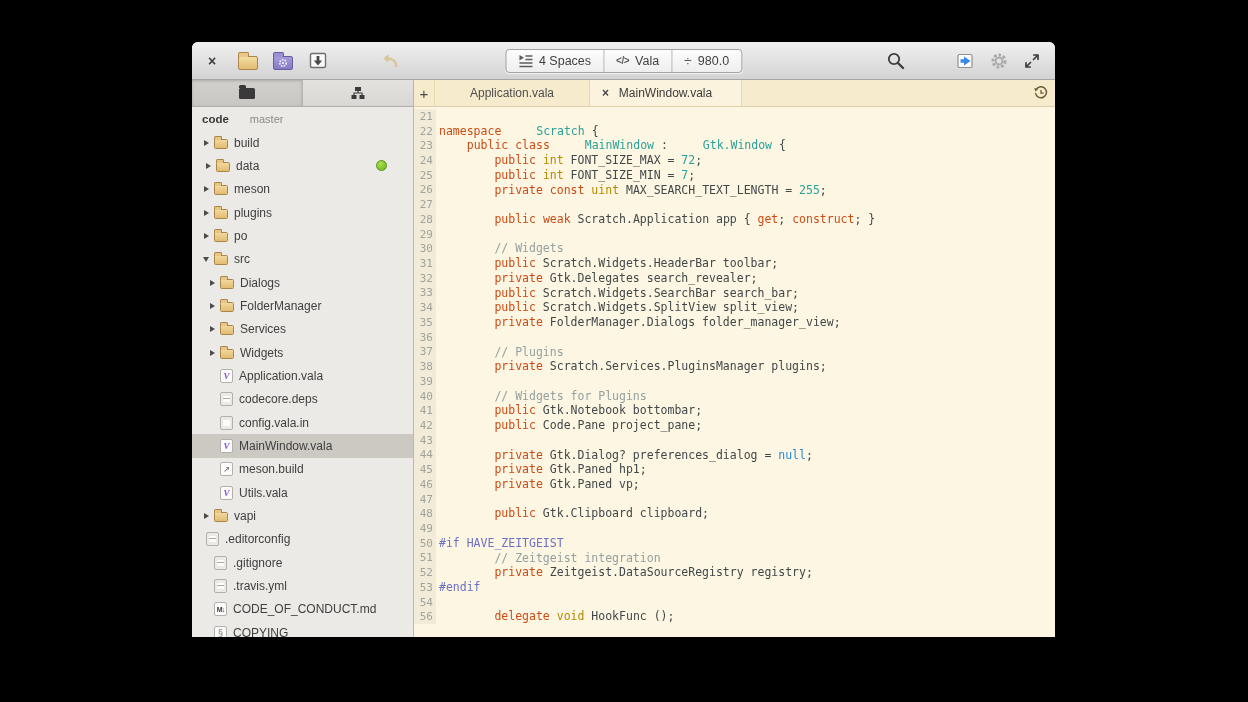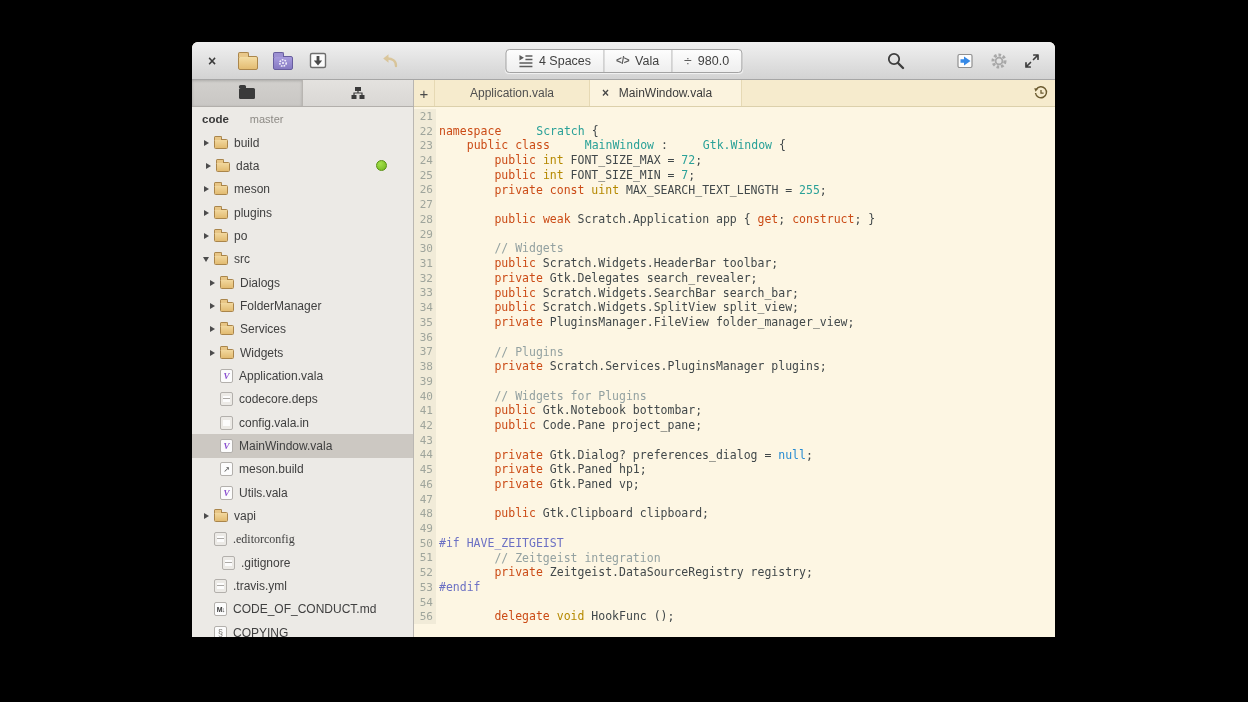--- a/index.html
+++ b/index.html
@@ -373,28 +373,28 @@
           </div>
           <div class="tree-row" style="padding-left: 8px;">
             <span class="expander">
               <span class="exp-collapsed"></span>
             </span>
             <span class="tree-icon">
               <span class="ticon-folder"></span>
             </span>
             <span>vapi</span>
           </div>
-          <div class="tree-row" style="padding-left: 8px; font-family: Liberation Serif, serif;">
+          <div class="tree-row" style="padding-left: 0;">
             <span class="expander"></span>
             <span class="tree-icon">
               <span class="ticon-file ticon-text"></span>
             </span>
             <span>.editorconfig</span>
           </div>
-          <div class="tree-row" style="padding-left: 16px;">
+          <div class="tree-row" style="padding-left: 8px;">
             <span class="expander"></span>
             <span class="tree-icon">
               <span class="ticon-file ticon-text"></span>
             </span>
             <span>.gitignore</span>
           </div>
           <div class="tree-row" style="padding-left: 8px;">
             <span class="expander"></span>
             <span class="tree-icon">
               <span class="ticon-file ticon-text"></span>
@@ -469,21 +469,21 @@
         <div class="code-row">
           <span class="ln">33</span>
           <span class="code"><span>        </span><span class="tk-k">public</span><span> Scratch.Widgets.SearchBar search_bar;</span></span>
         </div>
         <div class="code-row">
           <span class="ln">34</span>
           <span class="code"><span>        </span><span class="tk-k">public</span><span> Scratch.Widgets.SplitView split_view;</span></span>
         </div>
         <div class="code-row">
           <span class="ln">35</span>
-          <span class="code"><span>        </span><span class="tk-k">private</span><span> PluginsManager.FileView folder_manager_view;</span></span>
+          <span class="code"><span>        </span><span class="tk-k">private</span><span> FolderManager.Dialogs folder_manager_view;</span></span>
         </div>
         <div class="code-row">
           <span class="ln">36</span>
           <span class="code"></span>
         </div>
         <div class="code-row">
           <span class="ln">37</span>
           <span class="code"><span>        </span><span class="tk-c">// Plugins</span></span>
         </div>
         <div class="code-row">

